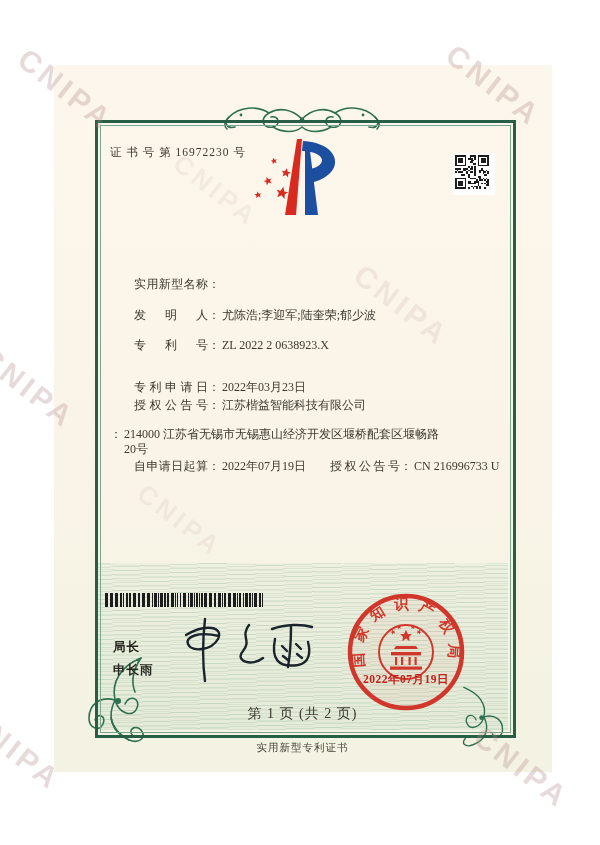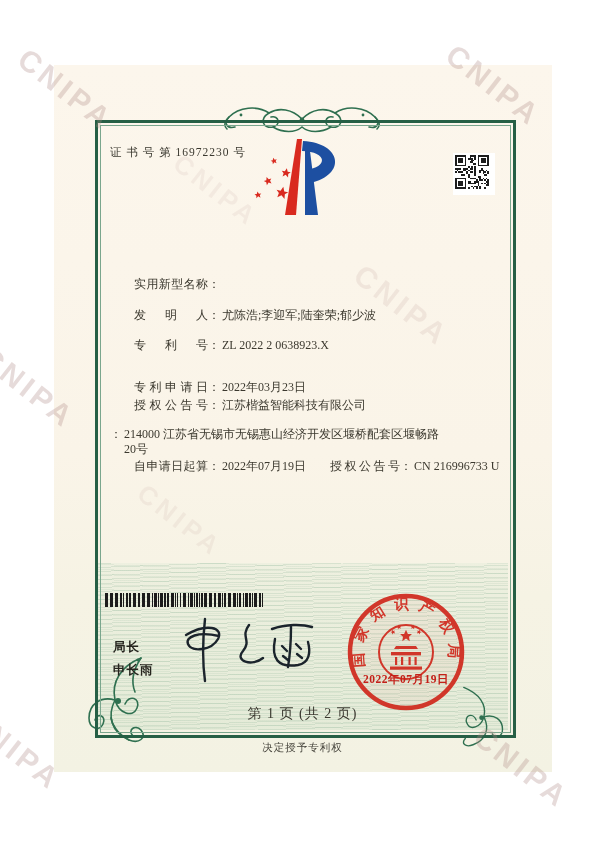--- a/index.html
+++ b/index.html
@@ -420,21 +420,21 @@
           <rect x="52" y="68" width="2.2" height="8"></rect>
             <rect x="58" y="68" width="2.2" height="8"></rect>
           <rect x="65.5" y="68" width="2.2" height="8"></rect>
             <rect x="71.5" y="68" width="2.2" height="8"></rect>
           <rect x="47" y="77.5" width="32" height="3.2"></rect>
         </g>
       </svg>
       <div class="seal-date">2022年07月19日</div>
 
       <div class="pageinfo">第 1 页 (共 2 页)</div>
-      <div class="footnote">决定授予专利权</div>
+      <div class="footnote">实用新型专利证书</div>
 
     </div>
   </div>
 
   <div class="wm" style="left:32px;  top:42px;">CNIPA</div>
   <div class="wm" style="left:460px; top:38px;">CNIPA</div>
   <div class="wm f2" style="left:186px; top:148px;">CNIPA</div>
   <div class="wm f1" style="left:368px; top:258px;">CNIPA</div>
   <div class="wm" style="left:-6px;  top:340px;">CNIPA</div>
   <div class="wm f2" style="left:150px; top:478px;">CNIPA</div>

